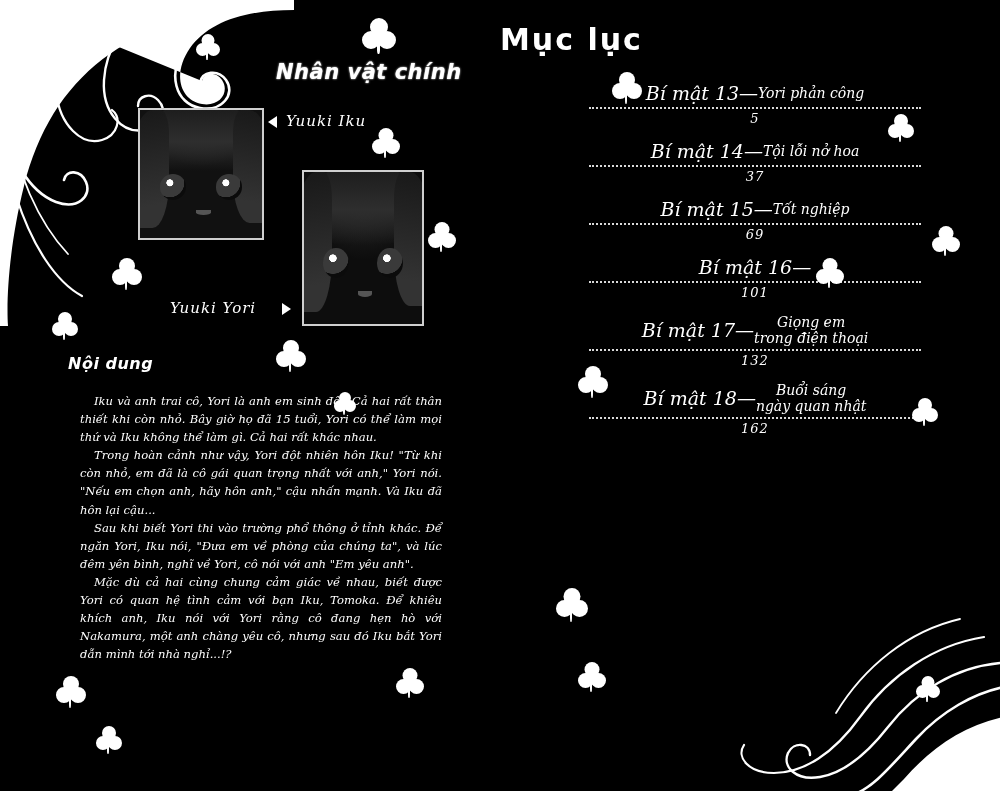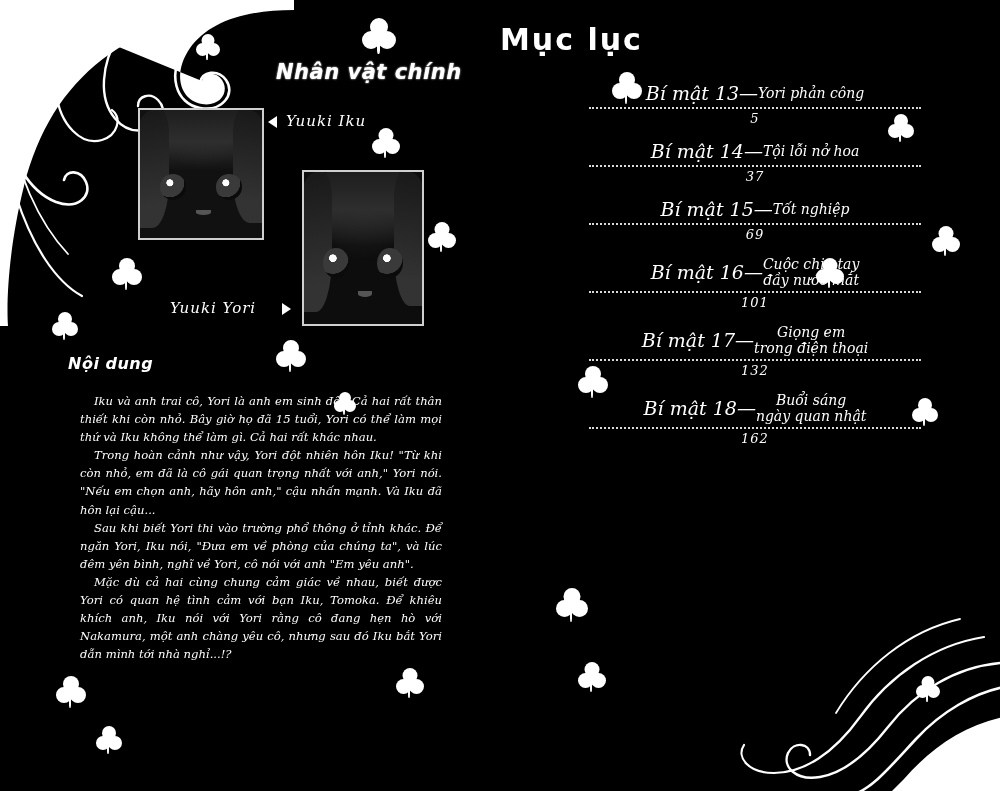--- a/index.html
+++ b/index.html
@@ -443,24 +443,20 @@
           <span class="toc-name">Tốt nghiệp</span>
         </div>
         <div class="toc-rule"></div>
         <div class="toc-page">69</div>
       </div>
 
       <div class="toc-entry two-line">
         <div class="toc-row">
           <span class="toc-label">Bí mật 16</span>
           <span class="toc-dash">—</span>
-          <span class="toc-name">
-            <span class="l2line">Cuộc chia tay</span>
-            <span class="l2line">đầy nước mắt</span>
-          </span>
         </div>
         <div class="toc-rule"></div>
         <div class="toc-page">101</div>
       </div>
 
       <div class="toc-entry two-line">
         <div class="toc-row">
           <span class="toc-label">Bí mật 17</span>
           <span class="toc-dash">—</span>
           <span class="toc-name">

